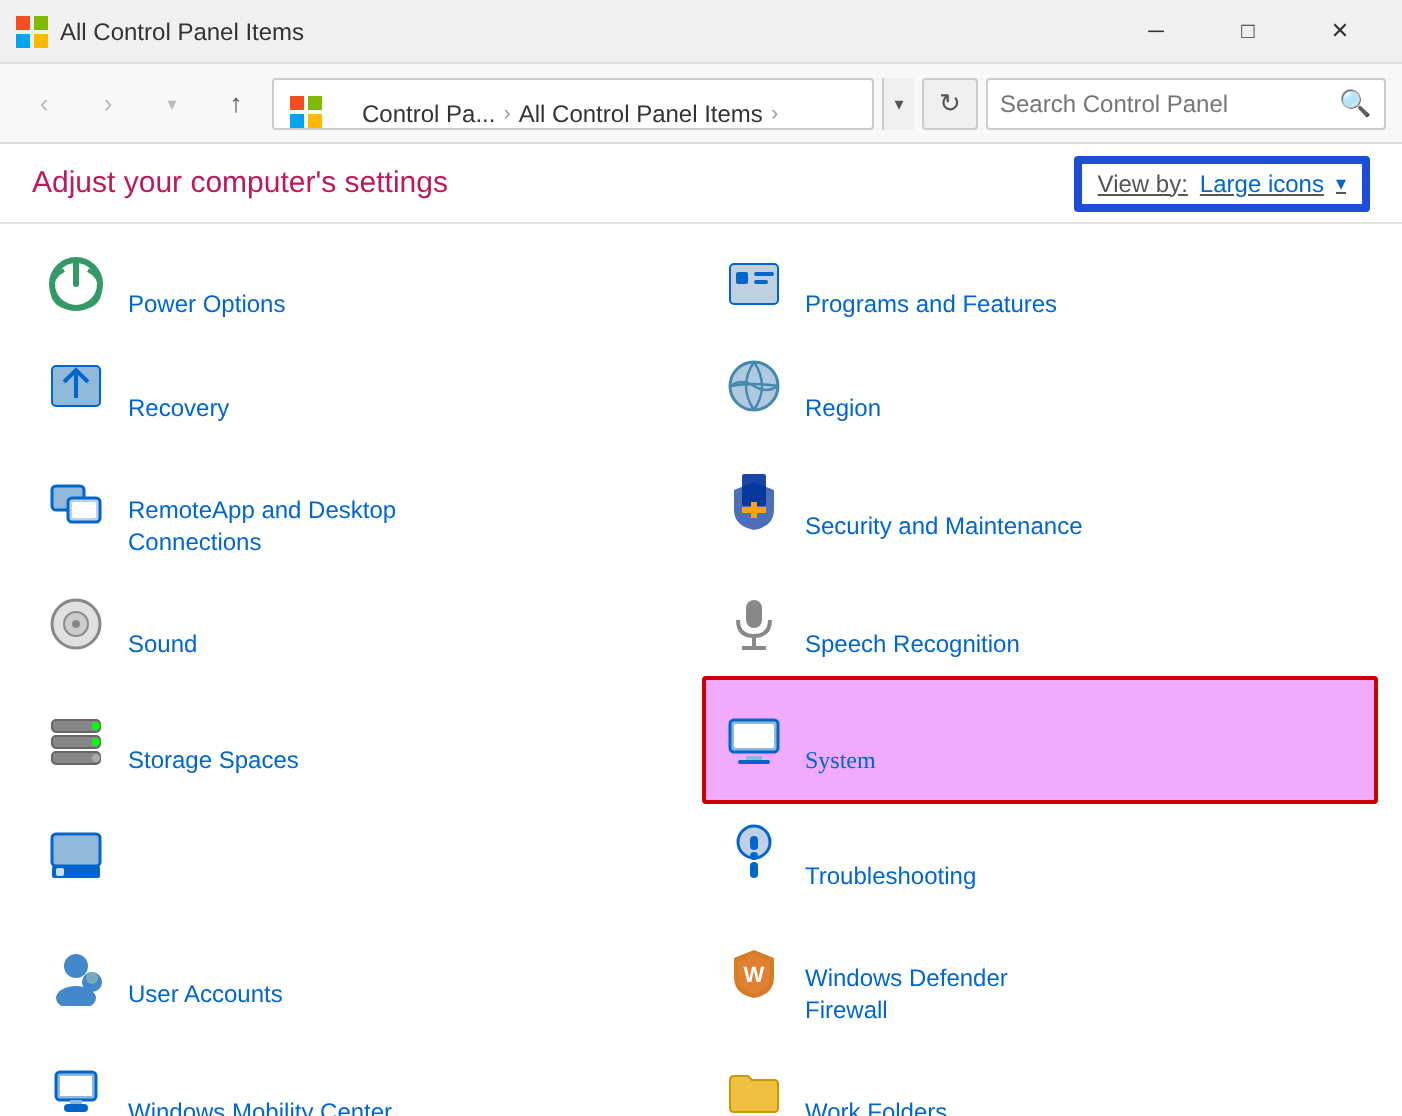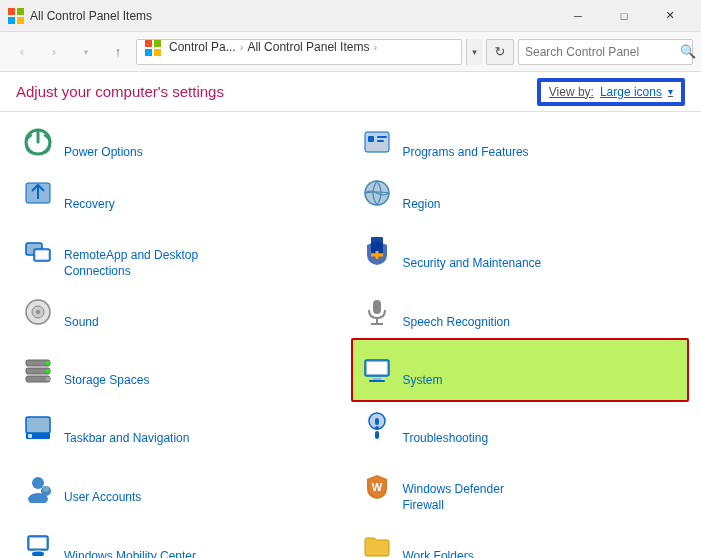--- a/index.html
+++ b/index.html
@@ -71,24 +71,24 @@
       border: none;
       background: transparent;
     }
     .nav-btn.disabled { color: #bbb; cursor: default; }
     .address-path {
       flex: 1;
       height: 26px;
       border: 1px solid #ccc;
       background: #fff;
       display: flex;
-      align-items: flex-start;
+      align-items: flex-end;
       padding: 0 8px;
       border-radius: 2px;
-      gap: 8px;
+      gap: 20px;
     }
     .address-path-text {
       color: #333;
       font-size: 12px;
       display: flex;
       align-items: center;
       gap: 4px;
     }
     .path-sep { color: #999; font-size: 11px; }
     .path-dropdown {
@@ -108,21 +108,21 @@
       border: 1px solid #ccc;
       background: #f0f0f0;
       border-radius: 2px;
       cursor: pointer;
       display: flex; align-items: center; justify-content: center;
       font-size: 13px;
       color: #555;
     }
     .search-box {
       height: 26px;
-      width: 175px;
+      width: 200px;
       border: 1px solid #ccc;
       border-radius: 2px;
       display: flex;
       align-items: center;
       background: #fff;
       padding: 0 6px;
     }
     .search-input {
       border: none;
       outline: none;
@@ -188,22 +188,23 @@
     .item-row {
       display: flex;
       align-items: center;
       gap: 10px;
       padding: 7px 10px;
       cursor: pointer;
       border-radius: 2px;
     }
     .item-row.highlighted {
       border: 2px solid #cc0000;
-      background: #bef264;
+      background: #f0abfc;
       padding: 11px 8px;
+      font-family: Liberation Serif, serif;
     }
     .item-icon {
       width: 32px;
       height: 32px;
       display: flex;
       align-items: center;
       justify-content: center;
       flex-shrink: 0;
       font-size: 22px;
     }
@@ -392,21 +393,20 @@
             <span class="item-label">System</span>
           </div>
           <div class="item-row">
             <div class="item-icon">
               <svg width="32" height="32" viewBox="0 0 32 32">
                 <rect x="4" y="6" width="24" height="16" rx="2" fill="#90b8d8" stroke="#0066cc" stroke-width="1.5"></rect>
                 <rect x="4" y="22" width="24" height="6" rx="1" fill="#0066cc"></rect>
                 <rect x="6" y="23" width="4" height="4" rx="1" fill="white" opacity="0.8"></rect>
               </svg>
             </div>
-            <span class="item-label">Taskbar and Navigation</span>
           </div>
           <div class="item-row">
             <div class="item-icon">
               <svg width="32" height="32" viewBox="0 0 32 32">
                 <circle cx="16" cy="10" r="8" fill="#c0d0e8" stroke="#0066cc" stroke-width="1.5"></circle>
                 <rect x="14" y="7" width="4" height="7" rx="2" fill="#0066cc"></rect>
                 <circle cx="16" cy="17" r="2" fill="#0066cc"></circle>
                 <rect x="14" y="20" width="4" height="8" rx="2" fill="#0066cc"></rect>
               </svg>
             </div>

